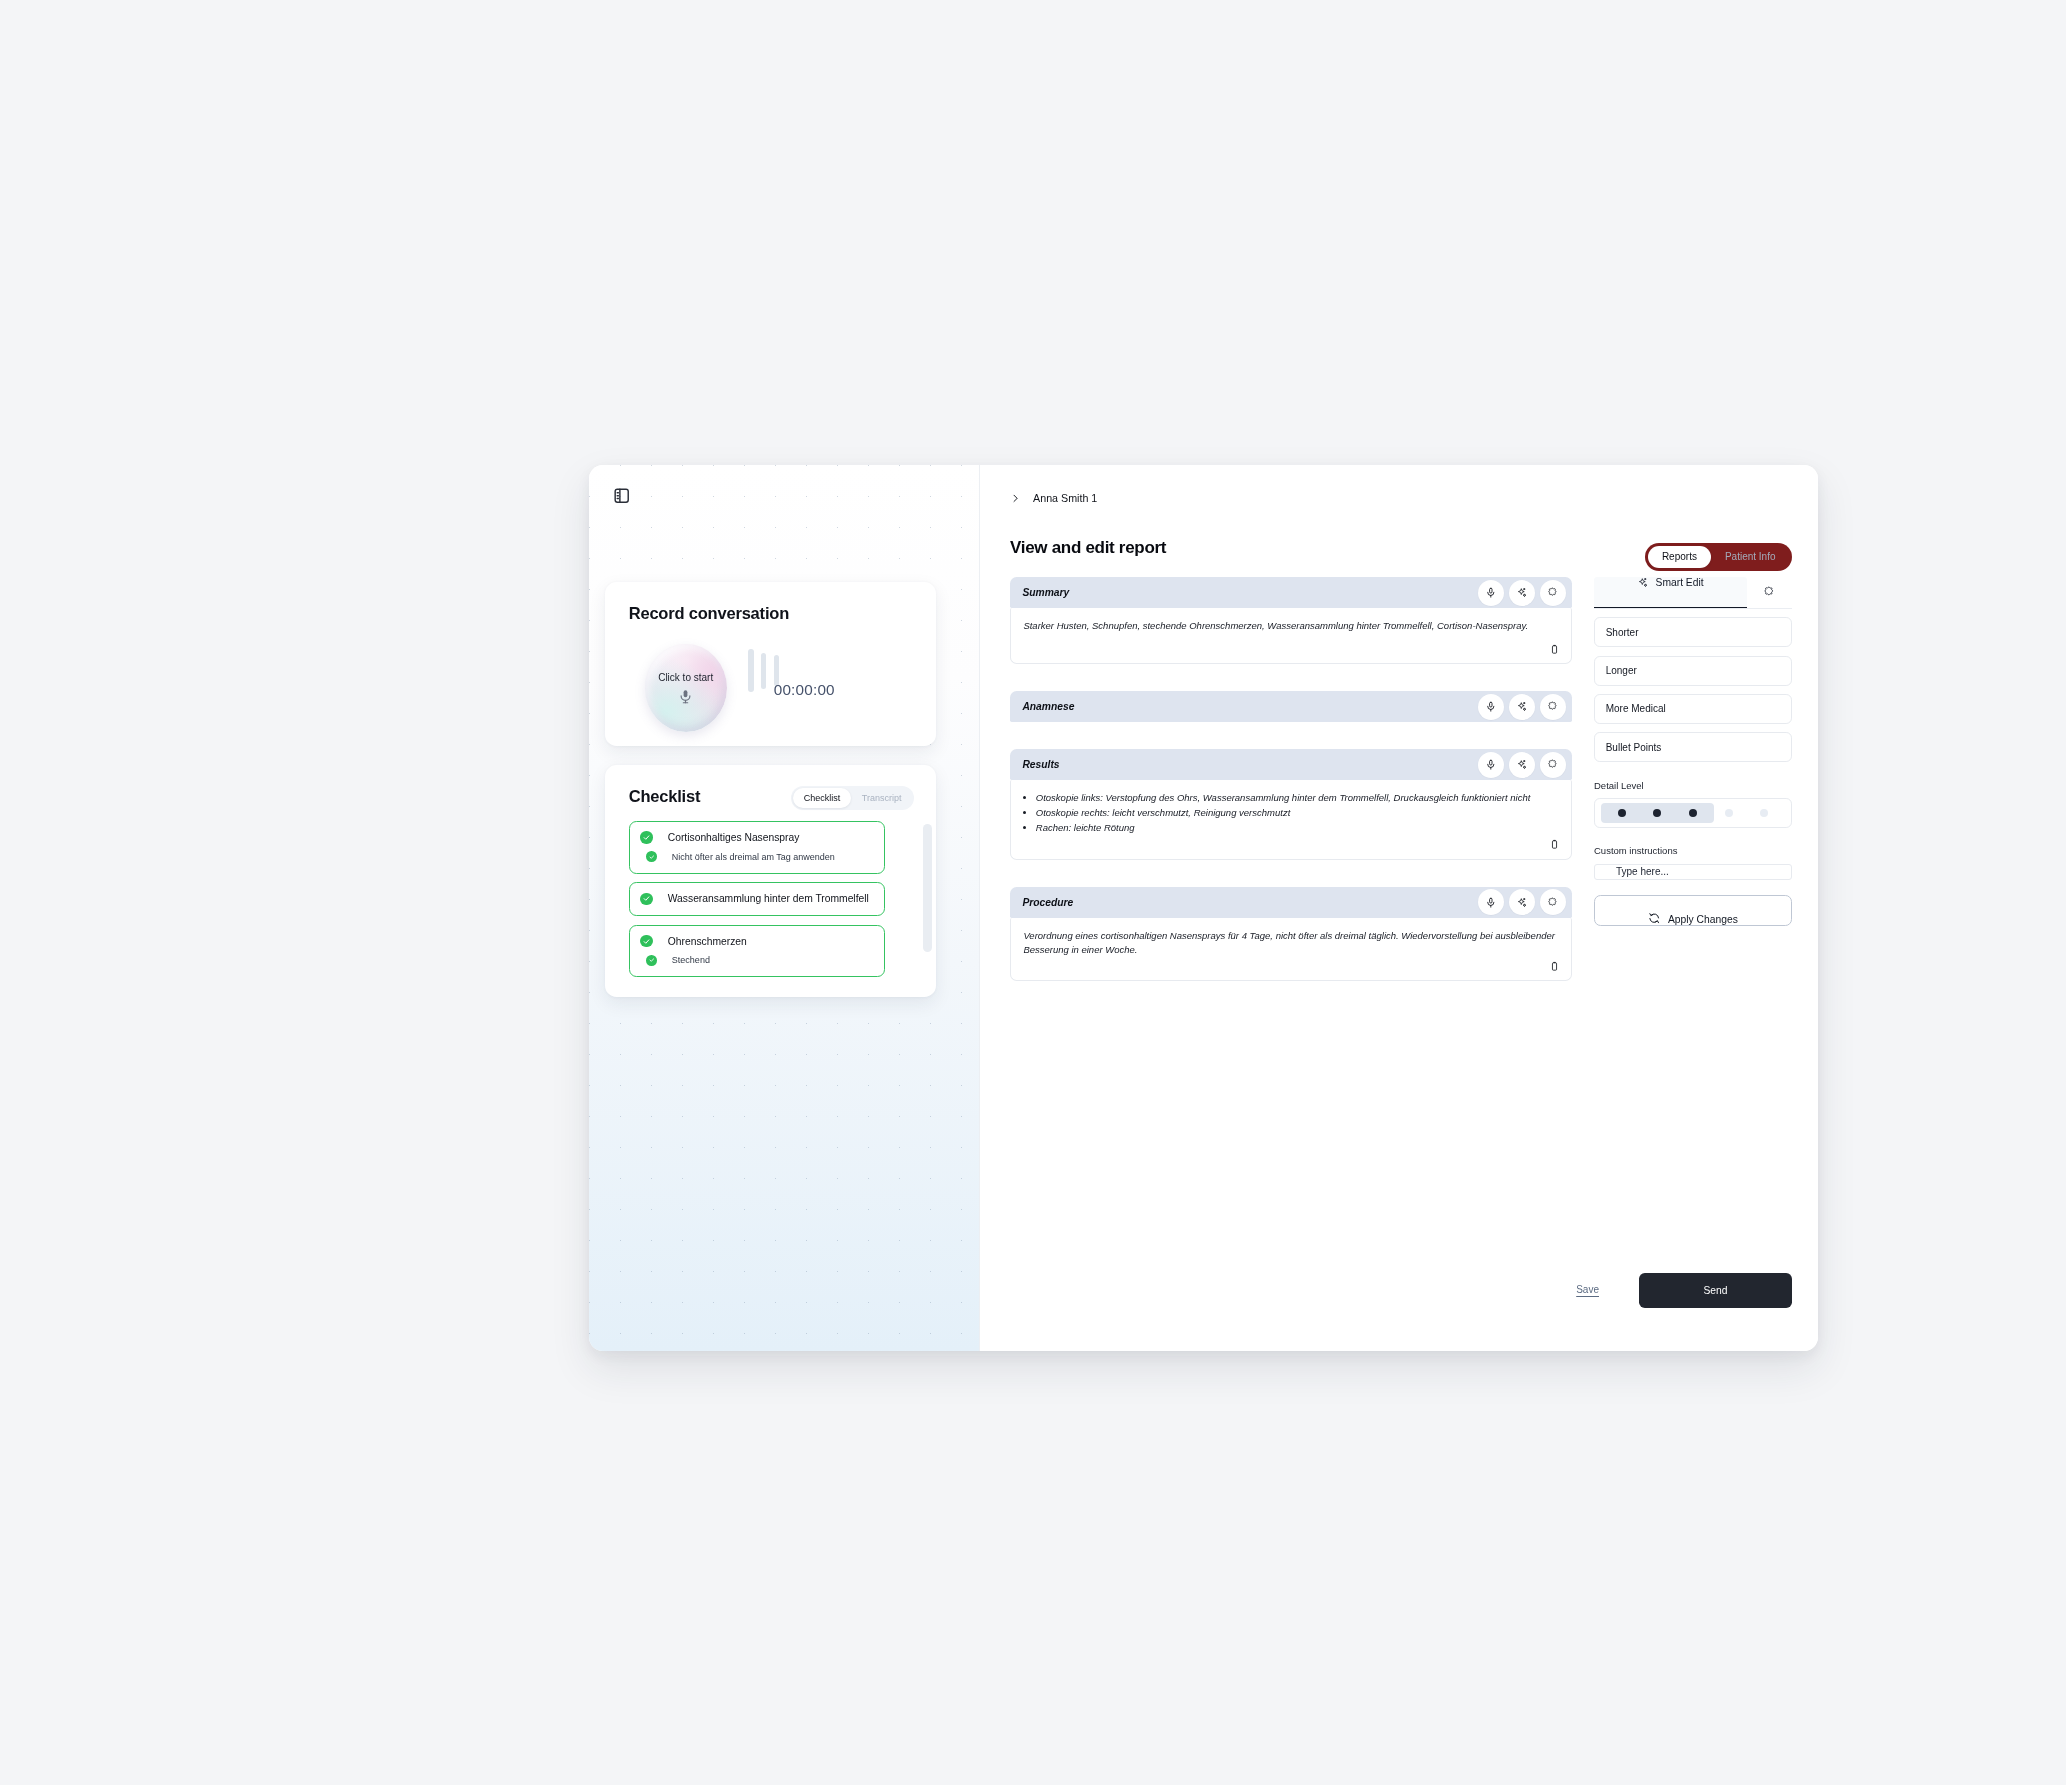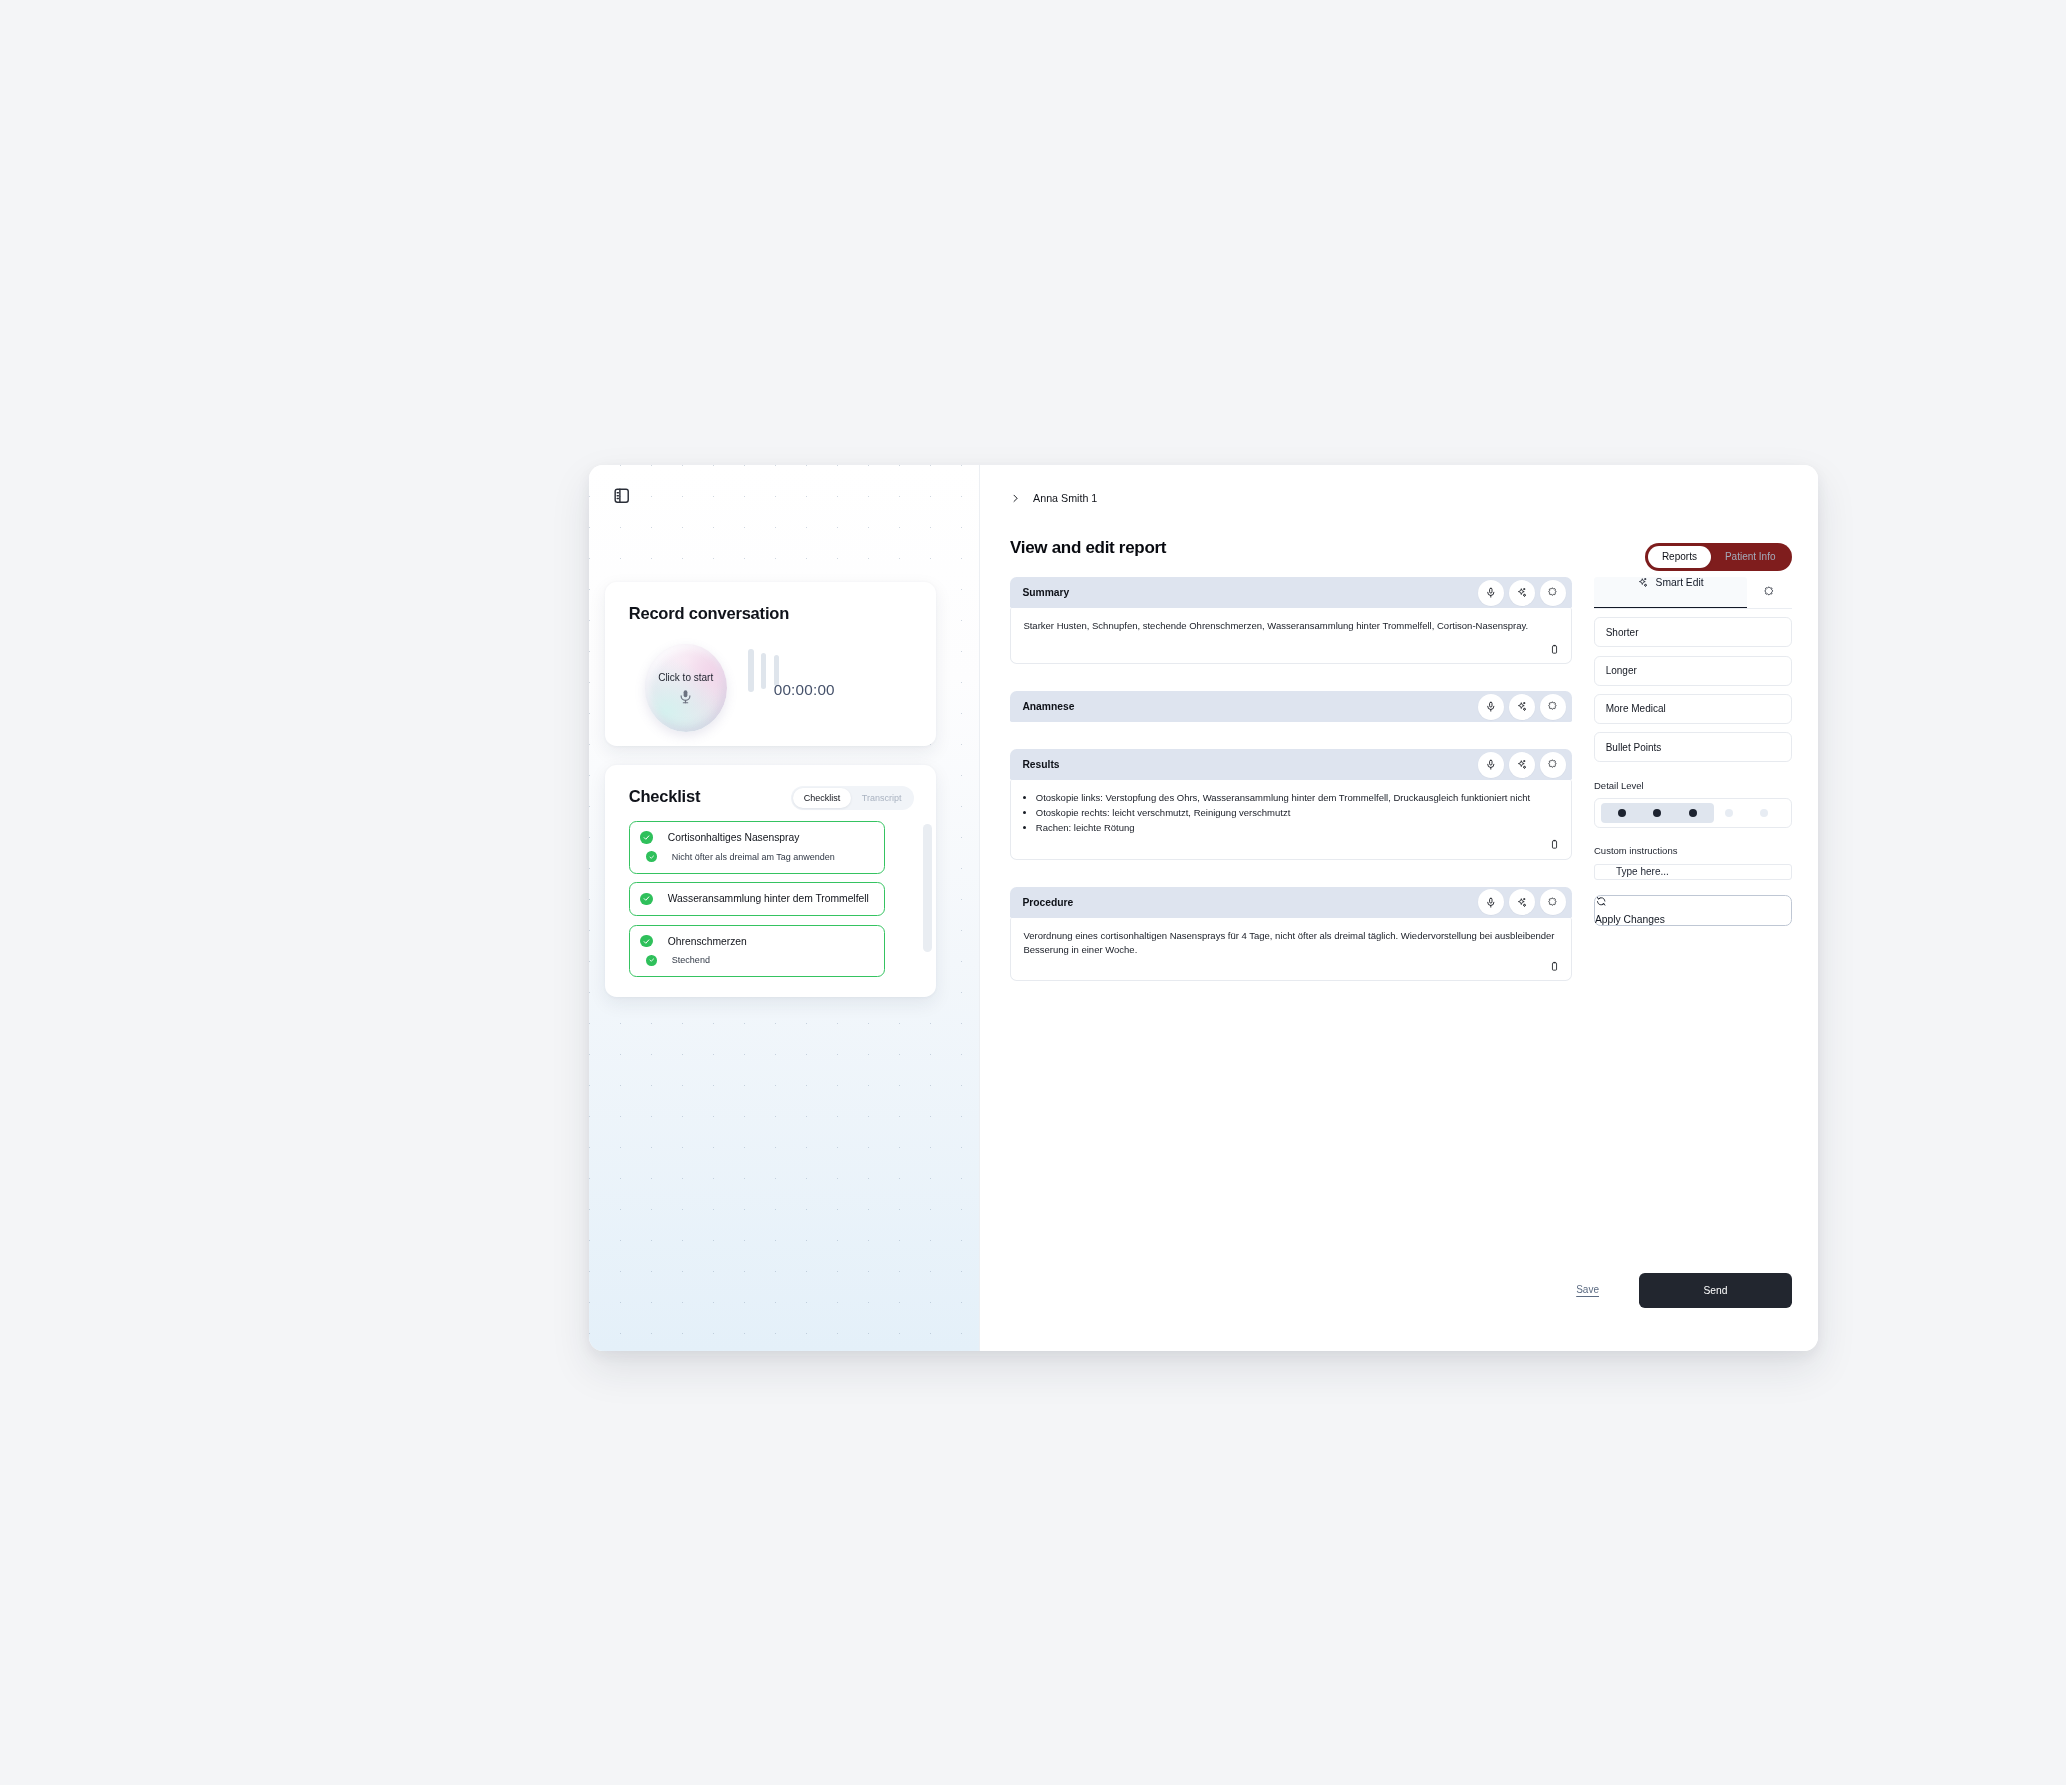--- a/index.html
+++ b/index.html
@@ -138,21 +138,21 @@
     display: flex; align-items: center; gap: 12.4px;
   }
   #breadcrumb svg { width: 10.7px; height: 10.7px; }
   #breadcrumb-label { font-size: 10.7px; color: #10131a; }
 
   #page-title {
     position: absolute; left: 30px; top: 73px;
     font-size: 17px; font-weight: 700; color: #080a10; letter-spacing: -0.3px;
   }
 
-  #report-col { position: absolute; left: 30px; top: 112px; width: 562px; }
+  #report-col { position: absolute; left: 30px; top: 112px; width: 562px; font-style: italic; }
 
   .rep-section { margin-bottom: 27px; }
   .rep-head {
     position: relative;
     background: #dee4ef;
     border-radius: 6.6px 6.6px 1.7px 1.7px;
     height: 31px;
     display: flex; align-items: center;
     padding-left: 12.4px;
   }
@@ -247,22 +247,22 @@
     font-size: 10px; color: #1d2330;
     width: 100%;
     font-family: "Liberation Sans", sans-serif;
     outline: none;
   }
   #custom-input::placeholder { color: #1d2330; }
 
   #apply-btn {
     margin-top: 15px; height: 31px;
     border: 0.8px solid #bfc7d4; border-radius: 6.6px;
-    display: flex; align-items: flex-start; justify-content: center; gap: 7.4px;
-    font-size: 10.3px; color: #111722; background: #fff; cursor: pointer; flex-direction: column;
+    display: flex; align-items: flex-end; justify-content: center; gap: 7.4px;
+    font-size: 10.3px; color: #111722; background: #fff; cursor: pointer;
   }
   #apply-btn svg { width: 12.4px; height: 12.4px; }
 
   
   #save-link {
     position: absolute; right: 219px; bottom: 56px;
     font-size: 10px; color: #5c6b82;
     text-decoration: underline; text-underline-offset: 2.9px;
     cursor: pointer;
   }

